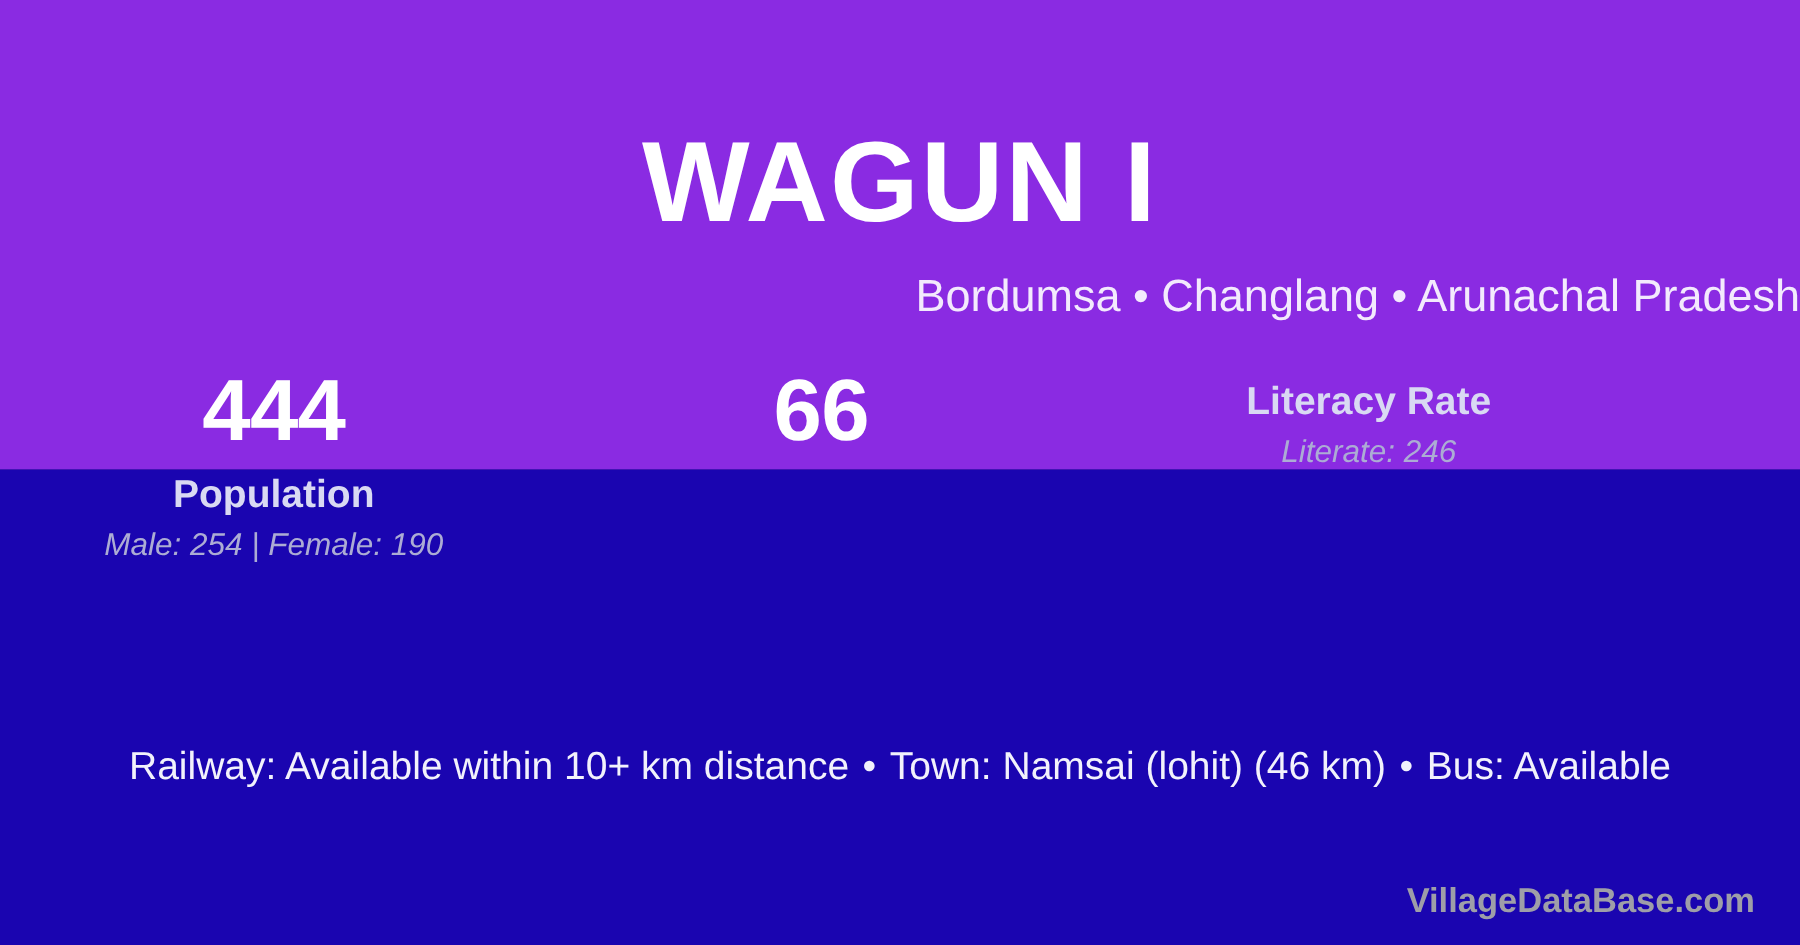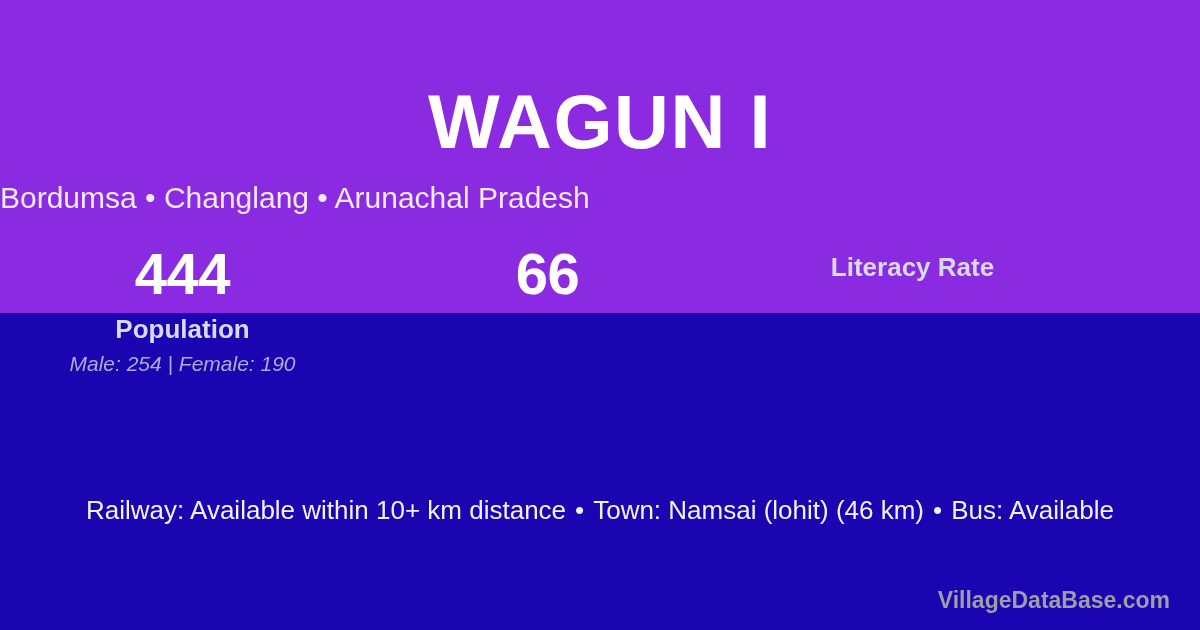--- a/index.html
+++ b/index.html
@@ -50,21 +50,21 @@
     letter-spacing: 1.5px;
     line-height: 1;
     white-space: nowrap;
   }
 
   .village-location {
     position: absolute;
     left: 0;
     top: 180px;
     width: 1200px;
-    text-align: left;
+    text-align: right;
     color: #F3EAFD;
     font-size: 30px;
     font-weight: 400;
     line-height: 1.2;
     white-space: nowrap;
   }
 
   
   .stats-row {
     position: absolute;
@@ -154,20 +154,21 @@
       <div class="stat-sub">Male: 254 | Female: 190</div>
     </div>
 
     <div class="stat-col">
       <div class="stat-value">66</div>
       <div class="stat-sub"></div>
     </div>
 
     <div class="stat-col">
       <div class="stat-label">Literacy Rate</div>
+      <div class="stat-sub">Literate: 246</div>
     </div>
 
   </div>
 
   <div class="facilities-line">
     <span>Railway: Available within 10+ km distance</span><span class="facilities-sep">•</span><span>Town: Namsai (lohit) (46 km)</span><span class="facilities-sep">•</span><span>Bus: Available</span>
   </div>
 
   <div class="site-credit">VillageDataBase.com</div>
 

